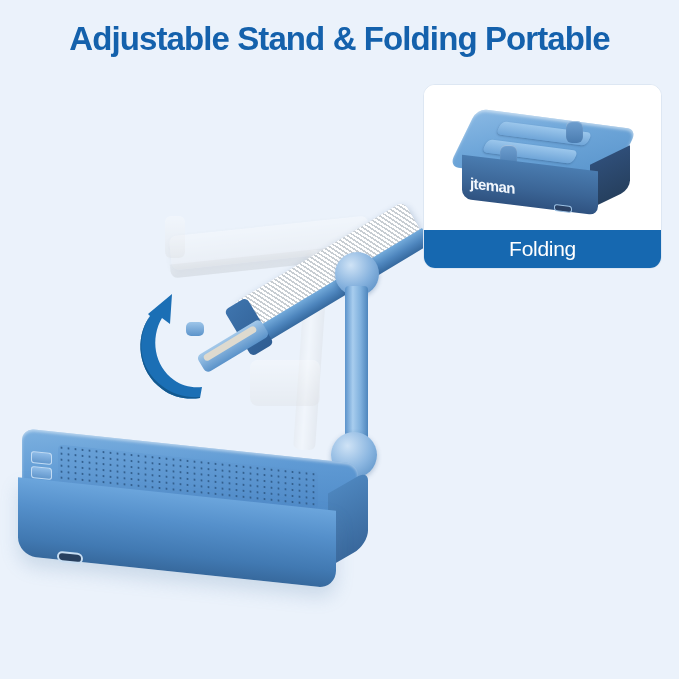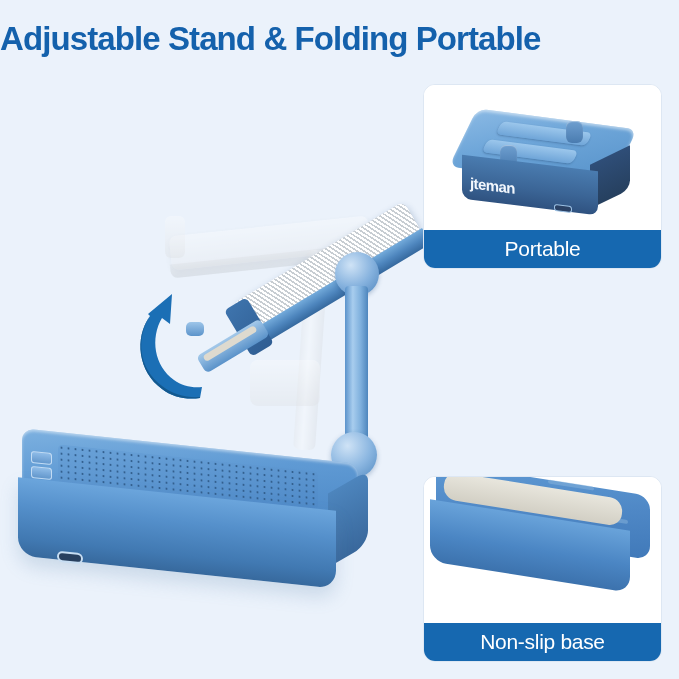--- a/index.html
+++ b/index.html
@@ -15,21 +15,21 @@
     overflow: hidden;
     font-family: "Liberation Sans", sans-serif;
   }
 
   
   .title {
     position: absolute;
     left: 0;
     top: 20px;
     width: 679px;
-    text-align: left;
+    text-align: center;
     font-size: 33px;
     font-weight: bold;
     color: #1461ac;
     letter-spacing: -0.9px;
     white-space: nowrap;
   }
 
   
   .panel {
     position: absolute;
@@ -506,35 +506,18 @@
           <i></i>
           <i></i>
           <i></i>
         </div>
         <div class="p1-sideface"></div>
         <div class="p1-frontface"></div>
         <div class="p1-brand">jteman</div>
         <div class="p1-usbc"></div>
       </div>
     </div>
-    <div class="panel-caption">Portable</div>
+    <div class="panel-caption">Folding</div>
   </div>
 
 
-  <div class="panel" id="panel-3">
-    <div class="panel-media">
-      <div class="p3-block">
-        <div class="p3-top"></div>
-        <div class="p3-marks">
-          <i></i>
-            <i></i>
-            <i></i>
-            <i></i>
-            <i></i>
-        </div>
-        <div class="p3-strip"></div>
-        <div class="p3-front"></div>
-      </div>
-    </div>
-    <div class="panel-caption">Non-slip base</div>
-  </div>
 
 </div>
 
 </body></html>

